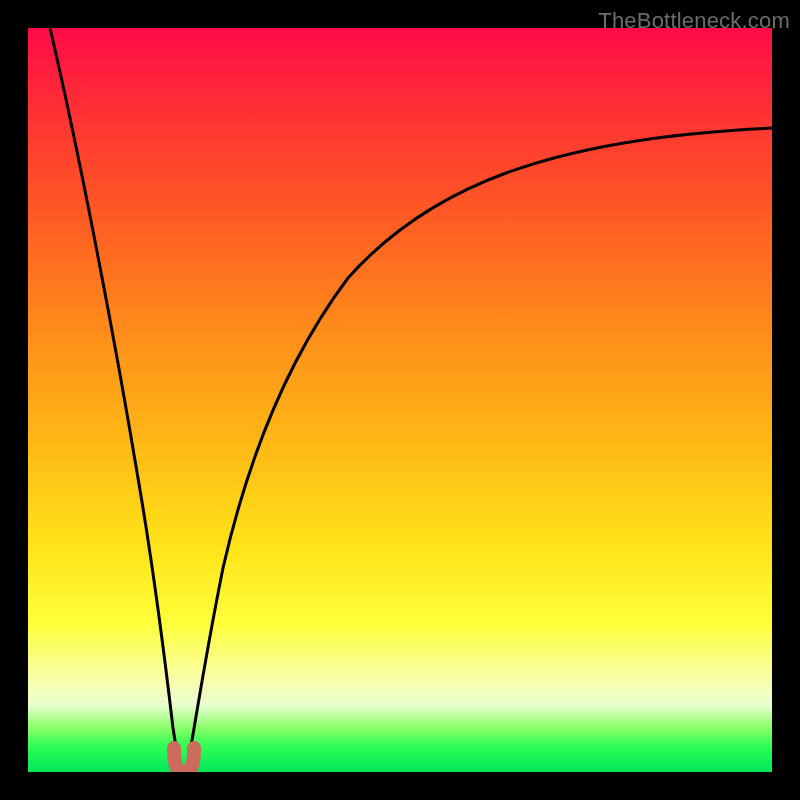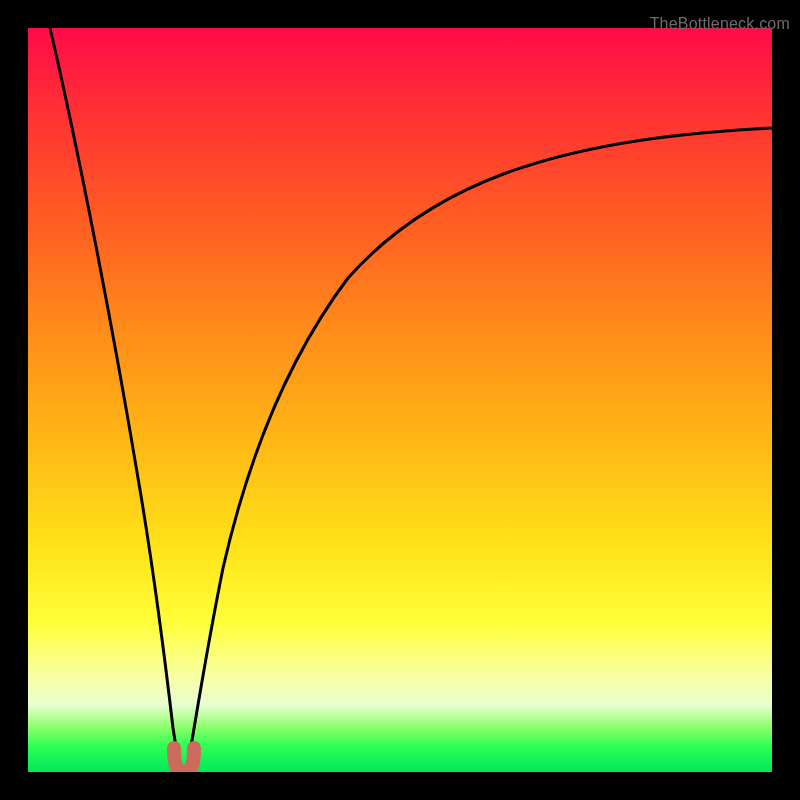--- a/index.html
+++ b/index.html
@@ -43,24 +43,24 @@
       #2fff55 96.5%,
       #00e659 100%
     );
   }
   .curve-svg {
     position: absolute;
     inset: 0;
   }
   .watermark {
     position: absolute;
-    top: 15px;
+    top: 8px;
     right: 10px;
     color: #6c6c6c;
-    font-size: 16px;
+    font-size: 22px;
     font-weight: 500;
     letter-spacing: 0.2px;
     user-select: none;
   }
 </style>
 </head>
 <body>
 
 <div class="frame">
 

